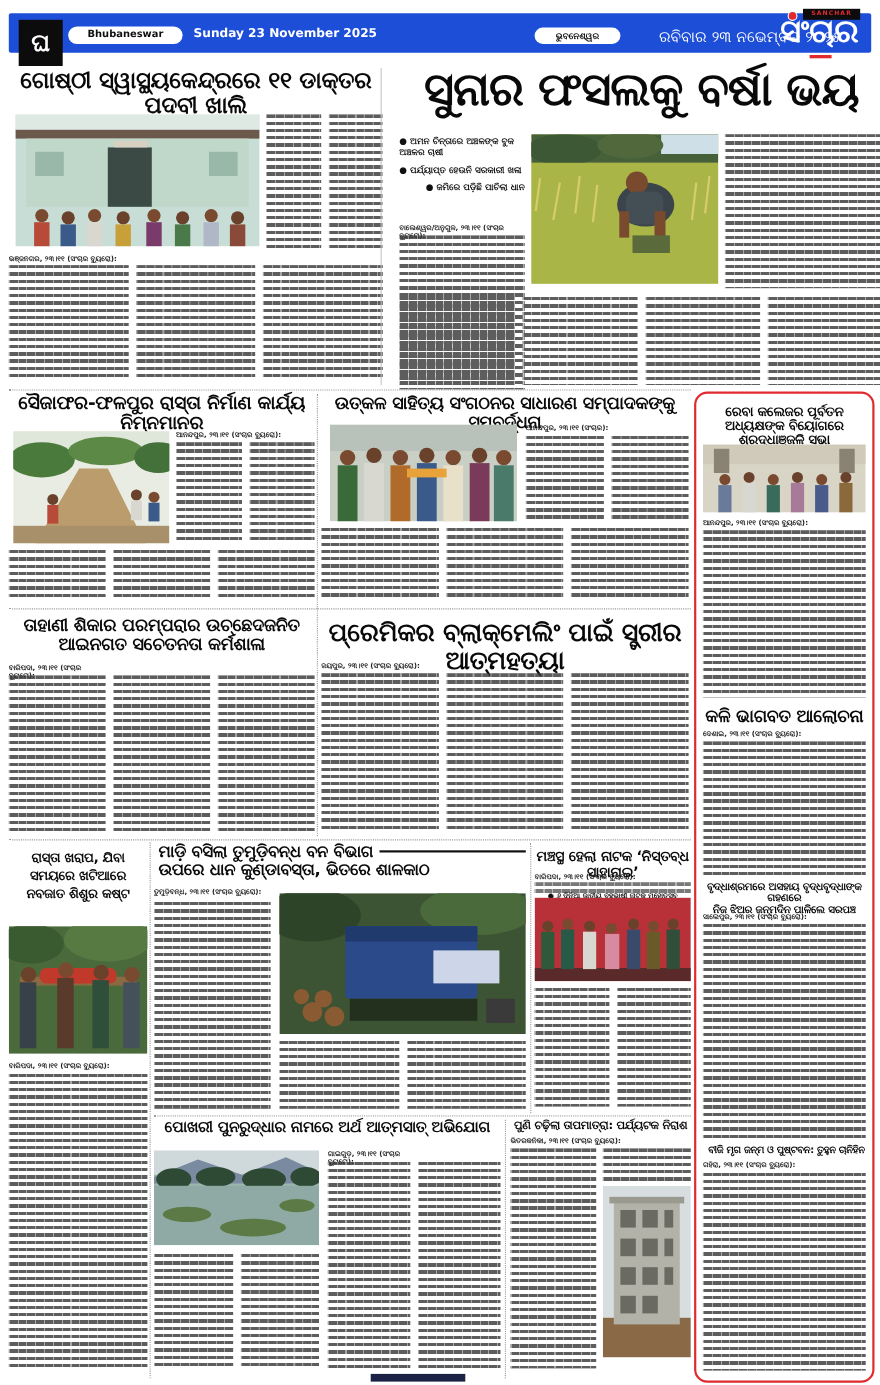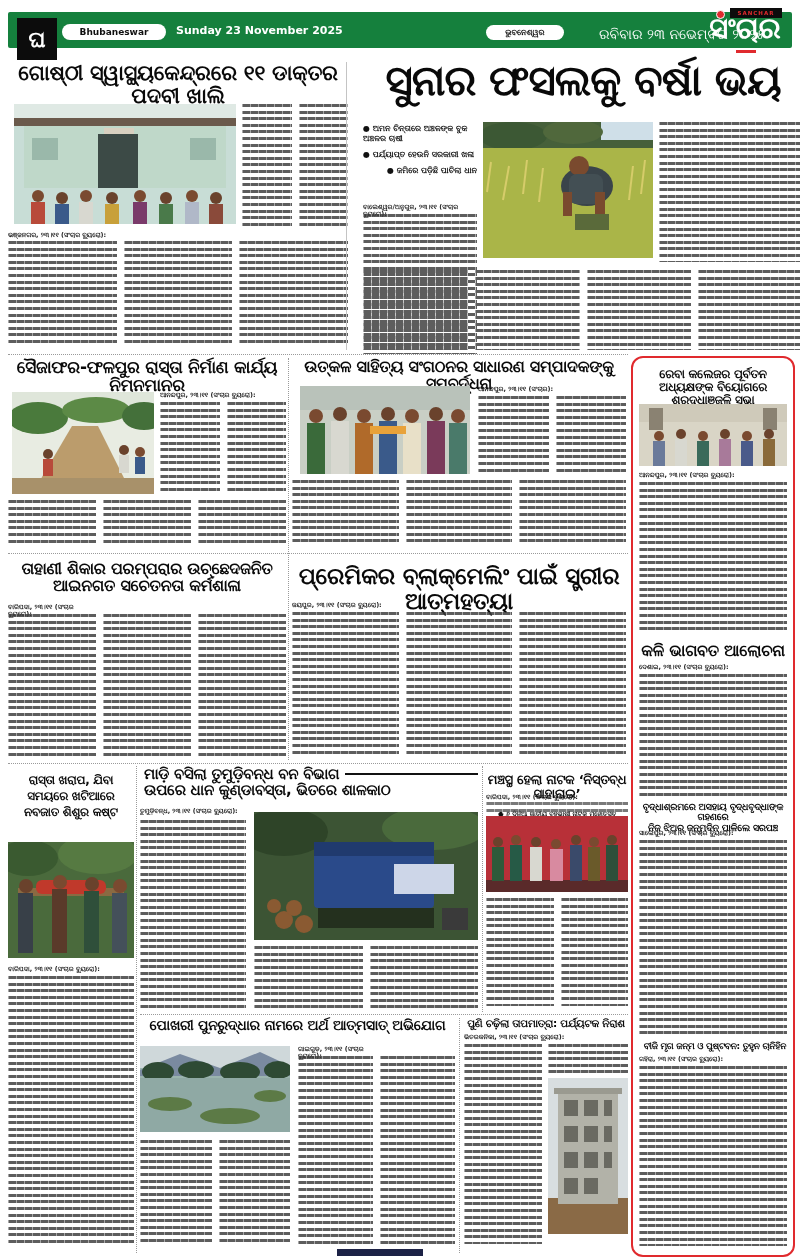--- a/index.html
+++ b/index.html
@@ -13,21 +13,21 @@
   .sim{background-image:
         repeating-linear-gradient(to right, rgba(255,255,255,.45) 0 1px, rgba(255,255,255,0) 1px 8px),
         repeating-linear-gradient(to bottom, #3a3a3a 0 3px, rgba(0,0,0,0) 3px 6.6px);
        opacity:.82;}
   .sim-light{opacity:.68;}
   .cols{display:flex;gap:7px;}
   .col{flex:1;}
   .vrule-d{border-left:1px dotted #9a9a9a;width:0;}
   .hrule-d{border-top:1px dotted #9a9a9a;height:0;}
   .vrule-s{border-left:1px solid #c4c4c4;width:0;}
-  .topbar{background:#15803d;border-radius:2px;}
+  .topbar{background:#1d4ed8;border-radius:2px;}
   .pill{background:#ffffff;color:#101010;border-radius:9px;font-weight:bold;display:flex;align-items:center;justify-content:center;}
   .redbox{border:2px solid #e02a2e;border-radius:12px;}
   .kick{font-weight:bold;}
   svg{display:block;}
 </style>
 </head>
 <body>
 
 <div id="paper">
 

